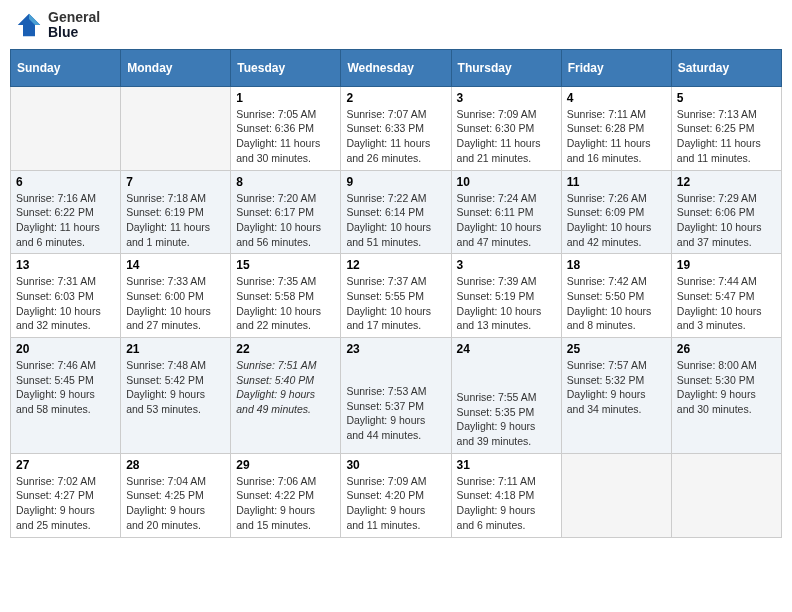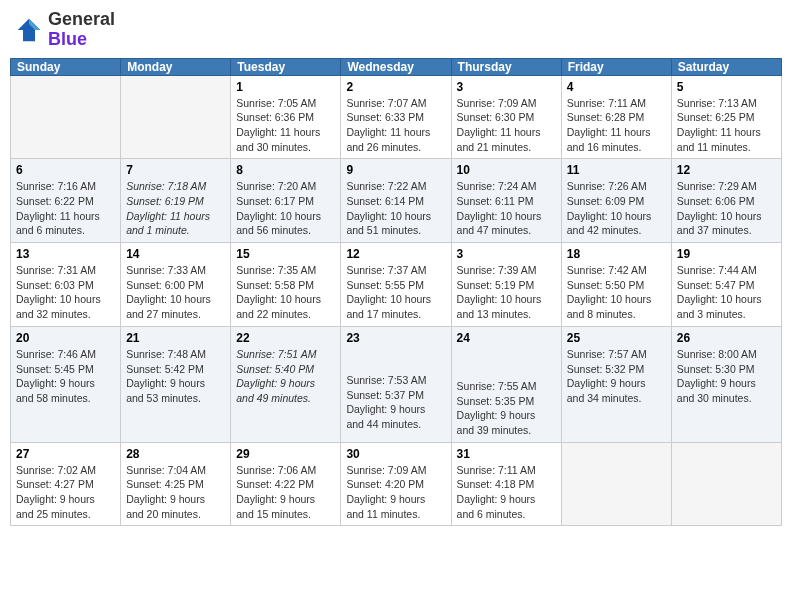--- a/index.html
+++ b/index.html
@@ -16,26 +16,26 @@
       align-items: flex-start;
       margin-bottom: 8px;
       padding: 0 4px;
     }
     .logo {
       display: flex;
       align-items: center;
       gap: 4px;
     }
     .logo-text {
-      font-size: 18px;
+      font-size: 14px;
       font-weight: bold;
       line-height: 1.1;
     }
     .logo-text .general { color: #333; }
-    .logo-text .blue { color: #6d28d9; }
+    .logo-text .blue { color: #0f172a; }
     .logo-icon {
       width: 30px;
       height: 30px;
     }
     .title-block {
       text-align: right;
     }
     .month-title {
       font-size: 32px;
       color: #333;
@@ -47,21 +47,21 @@
     }
     .calendar {
       width: 100%;
       border-collapse: collapse;
       font-size: 11px;
     }
     .calendar th {
       background: #3d7ab5;
       color: white;
       text-align: left;
-      padding: 1px 6px;
+      padding: 11px 6px;
       font-size: 12px;
       border: 1px solid #2a5f8f;
     }
     .calendar td {
       border: 1px solid #ccc;
       vertical-align: top;
       padding: 4px 5px;
       width: calc(100% / 7);
       min-height: 80px;
       background: #fff;
@@ -154,21 +154,21 @@
       </tr>
       <tr class="row-stripe">
         <td>
           <span class="day-number">6</span>
           <div class="day-info" style="white-space: pre-line;">Sunrise: 7:16 AM
 Sunset: 6:22 PM
 Daylight: 11 hours and 6 minutes.</div>
         </td>
         <td>
           <span class="day-number">7</span>
-          <div class="day-info" style="white-space: pre-line; font-style: italic;">Sunrise: 7:18 AM
+          <div class="day-info" style="white-space: pre-line;">Sunrise: 7:18 AM
 Sunset: 6:19 PM
 Daylight: 11 hours and 1 minute.</div>
         </td>
         <td>
           <span class="day-number">8</span>
           <div class="day-info" style="white-space: pre-line;">Sunrise: 7:20 AM
 Sunset: 6:17 PM
 Daylight: 10 hours and 56 minutes.</div>
         </td>
         <td>

